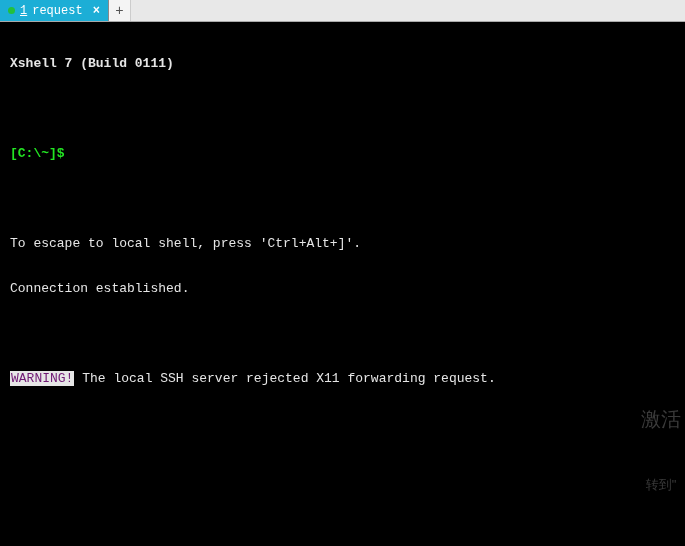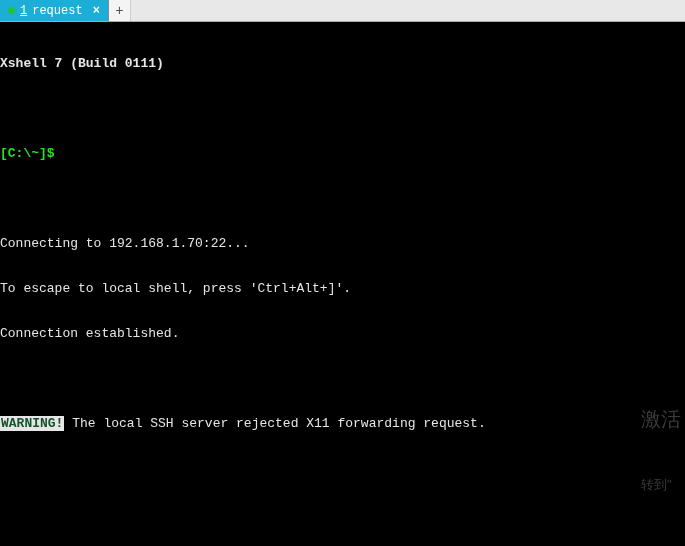--- a/index.html
+++ b/index.html
@@ -26,37 +26,37 @@
   .newtab {
     width: 22px; display: flex; align-items: center; justify-content: center;
     background: #f4f4f4; border-right: 1px solid #ccc; cursor: pointer;
     font-size: 14px; color: #555;
   }
   .terminal {
     background: #000;
     color: #e6e6e6;
     font-size: 13px;
     line-height: 15px;
-    padding: 4px 2px 0 0;
+    padding: 4px 2px 0 10px;
     height: calc(546px - 22px);
     position: relative;
     white-space: pre;
     font-family: "Courier New", "Consolas", monospace;
   }
   .line { white-space: pre-wrap; word-break: break-all; }
   .bold { font-weight: bold; }
   .green { color: #23e523; }
-  .warn { background: #e6e6e6; color: #14532d; font-weight: bold; padding: 0 1px; }
+  .warn { background: #e6e6e6; color: #701a75; font-weight: normal; padding: 0 1px; }
   .watermark {
     position: absolute;
     right: 4px; bottom: 6px;
     color: #3a3a3a;
     font-size: 20px;
     font-family: "Microsoft YaHei", sans-serif;
-    text-align: left;
+    text-align: center;
     line-height: 22px;
     pointer-events: none;
   }
   .watermark .sub { font-size: 13px; }
 </style>
 </head>
 <body>
 
 <div class="tabbar">
   <div class="tab">
@@ -68,21 +68,20 @@
   <div class="newtab">
     <span>+</span>
   </div>
 </div>
 
 <div class="terminal">
   <div class="line bold">Xshell 7 (Build 0111)</div>
   <div class="line">&nbsp;</div>
   <div class="line"><span class="green bold">[C:\~]$</span></div>
   <div class="line">&nbsp;</div>
-  <div class="line">Connecting to 192.168.1.70:22...</div>
   <div class="line">To escape to local shell, press 'Ctrl+Alt+]'.</div>
   <div class="line">Connection established.</div>
   <div class="line">&nbsp;</div>
   <div class="line"><span class="warn">WARNING!</span><span> The local SSH server rejected X11 forwarding request.</span></div>
   
   
   
   
   
   

